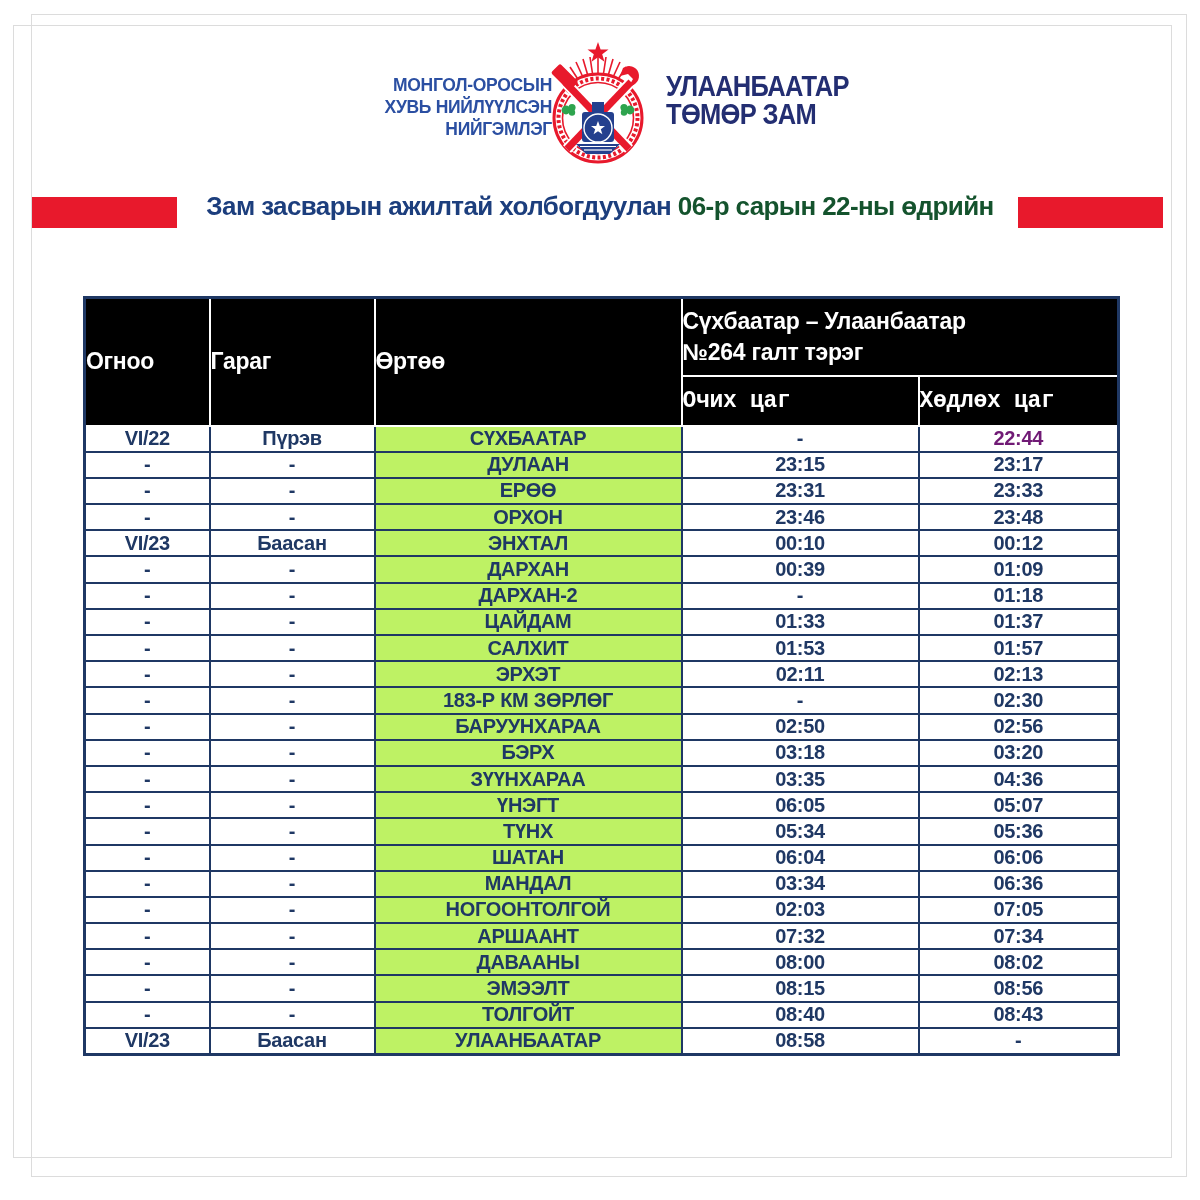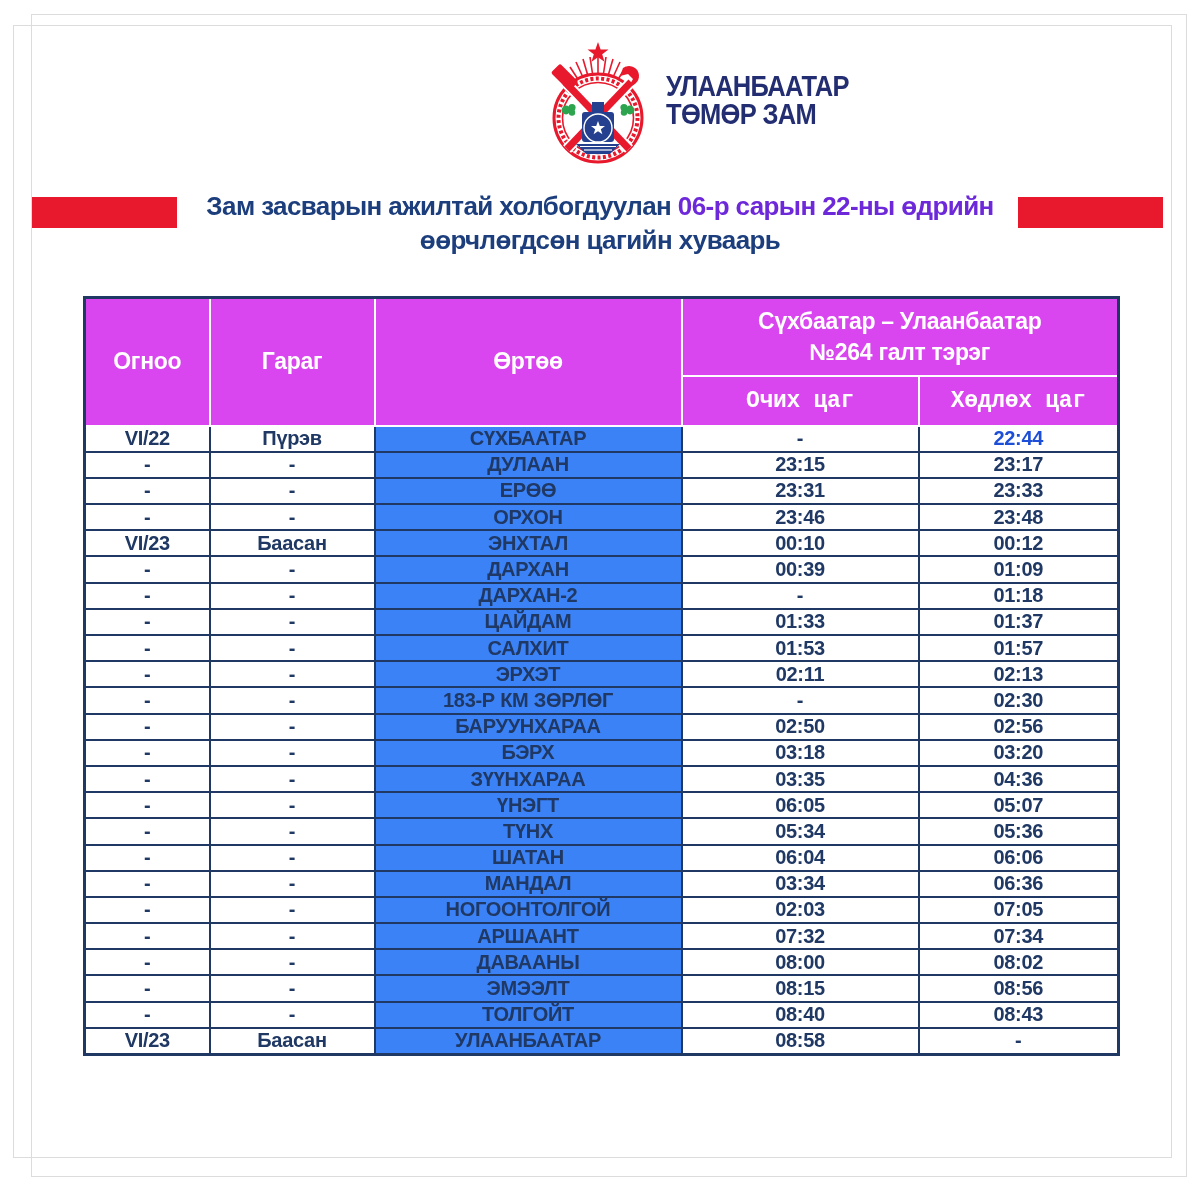--- a/index.html
+++ b/index.html
@@ -21,47 +21,52 @@
                 transform:scaleX(0.88); transform-origin:left top; }
 
   
   .redbar { position:absolute; top:197px; width:145px; height:31px; background:#e8192c; }
   .redbar.left { left:32px; }
   .redbar.right { left:1018px; }
 
   
   .title { position:absolute; left:100px; width:1000px; top:190px; text-align:center;
            color:#1c3e7d; font-weight:bold; font-size:26px; line-height:33.5px; letter-spacing:-0.6px; }
-  .title .red { color:#6d28d9;margin-top:20px; }
+  .title .red { color:#14532d;margin-top:20px; }
 
   
   table.timetable { position:absolute; left:83px; top:296px; width:1034px;
                     border-collapse:collapse; table-layout:fixed;
                     border:3px solid #1f3864; }
-  table.timetable th { background:#d946ef; color:#ffffff; border:2px solid #ffffff;
-                       font-weight:bold; font-size:23px; text-align:center; vertical-align:middle;
+  table.timetable th { background:#000000; color:#ffffff; border:2px solid #ffffff;
+                       font-weight:bold; font-size:23px; text-align:left; vertical-align:middle;
                        letter-spacing:-0.3px; padding:0; }
   th.h-row1 { height:78px; }
   th.h-group div { line-height:31px; }
   tr.subhead th { height:50px;font-family:Liberation Mono, monospace; }
   table.timetable td { border:2px solid #1f3864; height:26.2px; padding:0;
                        text-align:center; vertical-align:middle;
                        font-weight:bold; font-size:20px; color:#1f3864; letter-spacing:-0.3px;
                        background:#ffffff; white-space:nowrap; overflow:hidden; }
-  table.timetable td.station { background:#3b82f6; }
-  table.timetable td.red { color:#1d4ed8; }
+  table.timetable td.station { background:#bef264; }
+  table.timetable td.red { color:#701a75; }
 </style>
 </head>
 <body>
 
 <div class="page">
 
   <div class="frame frame-a"></div>
   <div class="frame frame-b"></div>
 
+  <div class="logo-left">
+    <div>МОНГОЛ-ОРОСЫН</div>
+    <div>ХУВЬ НИЙЛҮҮЛСЭН</div>
+    <div>НИЙГЭМЛЭГ</div>
+  </div>
 
   <div class="emblem">
     <svg width="120" height="126" viewBox="0 0 120 126" xmlns="http://www.w3.org/2000/svg">
 
       <g stroke="#e8192c" stroke-width="1.6">
         <line x1="60" y1="70" x2="60" y2="16"></line>
         <line x1="60" y1="70" x2="45" y2="19"></line>
         <line x1="60" y1="70" x2="75" y2="19"></line>
         <line x1="60" y1="70" x2="32" y2="27"></line>
         <line x1="60" y1="70" x2="88" y2="27"></line>
@@ -112,21 +117,20 @@
   <div class="logo-right">
     <div>УЛААНБААТАР</div>
     <div>ТӨМӨР ЗАМ</div>
   </div>
 
   <div class="redbar left"></div>
   <div class="redbar right"></div>
 
   <div class="title">
     <div><span>Зам засварын ажилтай холбогдуулан </span><span class="red">06-р сарын 22-ны өдрийн</span></div>
-    <div>өөрчлөгдсөн цагийн хуваарь</div>
   </div>
 
   <table class="timetable">
     <colgroup>
       <col style="width:125px">
         <col style="width:165px">
         <col style="width:307px">
         <col style="width:237px">
         <col style="width:200px">
     </colgroup>

